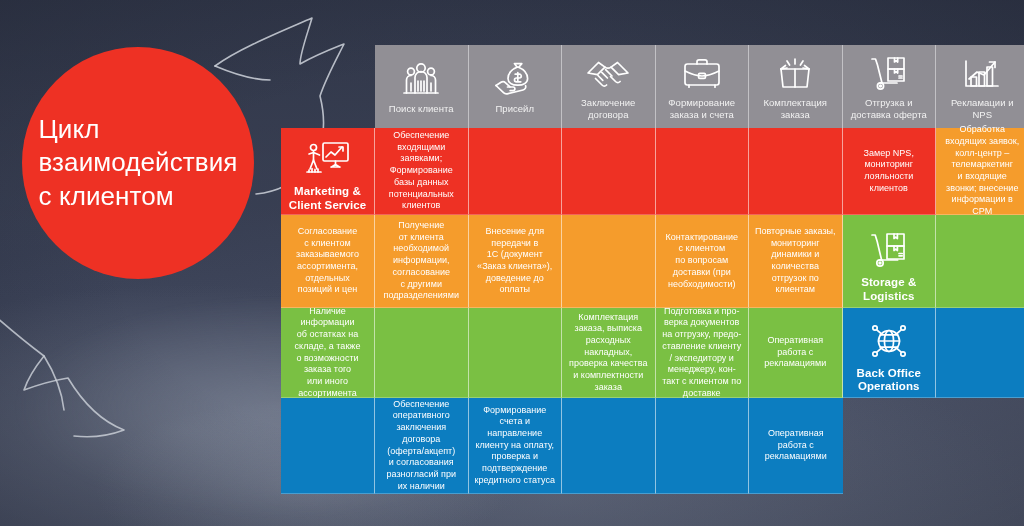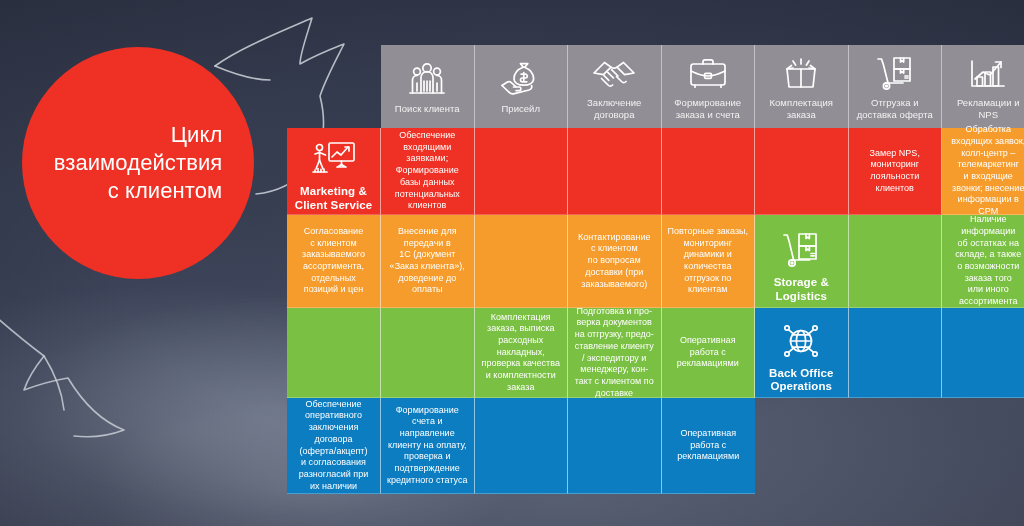--- a/index.html
+++ b/index.html
@@ -48,33 +48,33 @@
   .circle {
     position: absolute;
     left: 22px; top: 47px;
     width: 232px; height: 232px;
     border-radius: 50%;
     background: #EE3124;
     display: flex; align-items: center; justify-content: center;
   }
   .circle-title {
     color: #ffffff;
-    font-size: 22px;
+    font-size: 26px;
     line-height: 1.28;
-    text-align: right;
+    text-align: left;
     letter-spacing: .1px;
     padding: 0 14px;
     white-space: pre-line;
     font-weight: 400;
   }
 
   
   .matrix {
     position: absolute;
-    left: 287px; top: 45px;
+    left: 281px; top: 45px;
     width: 677px; height: 449px;
   }
   .grid {
     display: grid;
     grid-template-columns: 94px repeat(7, 93.5px);
     grid-template-rows: 83px 87px 93px 90px 96px;
     width: 100%; height: 100%;
   }
   .cell {
     position: relative;
@@ -314,34 +314,43 @@
         </div>
         <div class="cell r-orange">
           <div class="body-text">Согласование
 с клиентом
 заказываемого
 ассортимента,
 отдельных
 позиций и цен</div>
         </div>
         <div class="cell r-orange">
+          <div class="body-text">Получение
+от клиента
+необходимой
+информации,
+согласование
+с другими
+подразделениями</div>
+        </div>
+        <div class="cell r-orange">
           <div class="body-text">Внесение для
 передачи в
 1С (документ
 «Заказ клиента»),
 доведение до
 оплаты</div>
         </div>
         <div class="cell r-orange"></div>
         <div class="cell r-orange">
           <div class="body-text">Контактирование
 с клиентом
 по вопросам
 доставки (при
-заказываемого)</div>
+необходимости)</div>
         </div>
         <div class="cell r-orange">
           <div class="body-text">Повторные заказы,
 мониторинг
 динамики и
 количества
 отгрузок по
 клиентам</div>
         </div>
         <div class="cell role r-green">

